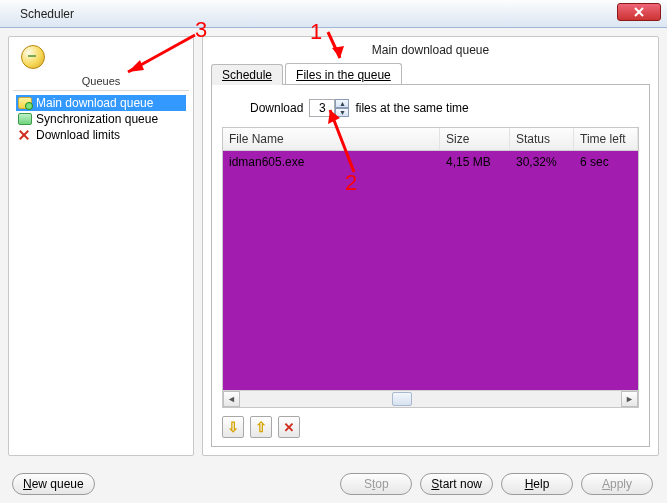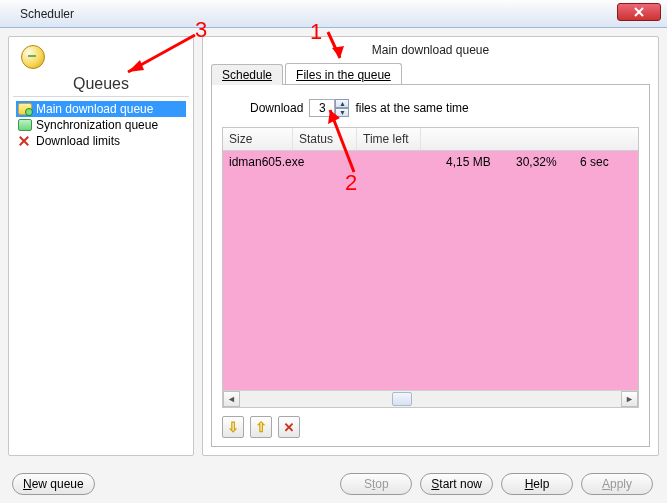--- a/index.html
+++ b/index.html
@@ -12,21 +12,21 @@
 .body { position: absolute; top: 28px; left: 0; right: 0; bottom: 0; background: #f4f4f4; padding: 8px; display: flex; gap: 8px; }
 
 .panel { background: #fff; border: 1px solid #c7c7c7; border-radius: 2px; position: relative; }
 .left-panel { width: 186px; height: 420px; padding: 6px 4px; }
 .right-panel { flex: 1; height: 420px; padding: 6px 8px 8px 8px; display: flex; flex-direction: column; }
 
 .clock-icon { width: 32px; height: 26px; margin: 2px 0 0 4px; position: relative; }
 .clock-icon::before { content:""; position:absolute; width: 22px; height: 22px; border-radius: 50%; background: radial-gradient(circle at 30% 30%, #fffbe6, #f7d95b 55%, #d6a320); border: 1px solid #b8860b; left: 4px; top: 0; }
 .clock-icon::after { content:""; position:absolute; width: 8px; height: 2px; background:#7a5; left: 11px; top: 10px; }
 
-.queues-header { text-align: center; font-size: 16px; color: #333; margin: 4px 0 2px 0; border-bottom: 1px solid #d8d8d8; padding-bottom: 3px; }
+.queues-header { text-align: center; font-size: 11px; color: #333; margin: 4px 0 2px 0; border-bottom: 1px solid #d8d8d8; padding-bottom: 3px; }
 
 .tree { padding: 2px 3px; }
 .tree-item { display: flex; align-items: center; gap: 4px; padding: 1px 2px; white-space: nowrap; cursor: pointer; }
 .tree-item.selected { background: #3399ff; color: #fff; }
 .tree-item .ticon { width: 14px; height: 12px; display: inline-block; }
 .folder-green { background: linear-gradient(#fff3a0,#f5d442); border:1px solid #c8a93a; border-radius:2px; position:relative; }
 .folder-green::after{content:""; position:absolute; width:6px; height:6px; border:1px solid #1a8a1a; border-radius:50%; background:#7ee07e; right:-2px; bottom:-2px;}
 .folder-sync { background: linear-gradient(#bff0c7,#6fd47f); border:1px solid #3a9a4a; border-radius:2px; }
 .red-x { position:relative; }
 .red-x::before, .red-x::after { content:""; position:absolute; left:0; top:5px; width:12px; height:2px; background:#d03020; }
@@ -48,21 +48,21 @@
 .spin-btns button { width: 14px; height: 9px; border: 1px solid #8a9bb3; background: linear-gradient(#f4f8ff,#d5e2f4); font-size: 7px; line-height: 6px; padding: 0; cursor: pointer; color: #345; }
 
 .grid { border: 1px solid #c7c7c7; flex: 1; display: flex; flex-direction: column; min-height: 0; }
 .grid-head { display: flex; background: linear-gradient(#fdfdfd,#efefef); border-bottom: 1px solid #d0d0d0; }
 .grid-head .col, .grid-row .col { padding: 4px 6px; border-right: 1px solid #e3e3e3; overflow: hidden; white-space: nowrap; }
 .grid-head .col { color: #333; }
 .col-fn { flex: 1 1 auto; }
 .col-sz { width: 70px; }
 .col-st { width: 64px; }
 .col-tl { width: 64px; border-right: none; }
-.grid-body { flex: 1; overflow: auto; background: #f9a8d4; }
+.grid-body { flex: 1; overflow: auto; background: #a21caf; }
 .grid-row { display: flex; }
 .grid-row .col { border-right: 1px solid transparent; }
 
 .hscroll { height: 17px; background: #f0f0f0; border-top: 1px solid #d0d0d0; display: flex; align-items: center; }
 .hscroll .arr { width: 17px; height: 100%; border: 1px solid #c0c0c0; background: linear-gradient(#fdfdfd,#e7e7e7); display:flex; align-items:center; justify-content:center; font-size:9px; color:#555; cursor:pointer; }
 .hscroll .track { flex:1; height:100%; position:relative; }
 .hscroll .thumb { position:absolute; left:40%; width:20px; top:1px; bottom:1px; background: linear-gradient(#f3f6fb,#d7e2f1); border:1px solid #a9b9d0; border-radius:2px; }
 
 .mini-btns { display:flex; gap:6px; margin-top:8px; }
 .mini-btn { width:22px; height:22px; border:1px solid #a8a8a8; background: linear-gradient(#fefefe,#e8e8e8); border-radius:2px; display:flex; align-items:center; justify-content:center; cursor:pointer; }
@@ -128,20 +128,21 @@
           <span class="spin-btns">
             <button>▲</button>
             <button>▼</button>
           </span>
         </span>
         <span>files at the same time</span>
       </div>
 
       <div class="grid">
         <div class="grid-head">
+          <div class="col col-fn">File Name</div>
           <div class="col col-sz">Size</div>
           <div class="col col-st">Status</div>
           <div class="col col-tl">Time left</div>
         </div>
         <div class="grid-body">
           <div class="grid-row">
             <div class="col col-fn">idman605.exe</div>
             <div class="col col-sz">4,15  MB</div>
             <div class="col col-st">30,32%</div>
             <div class="col col-tl">6 sec</div>

